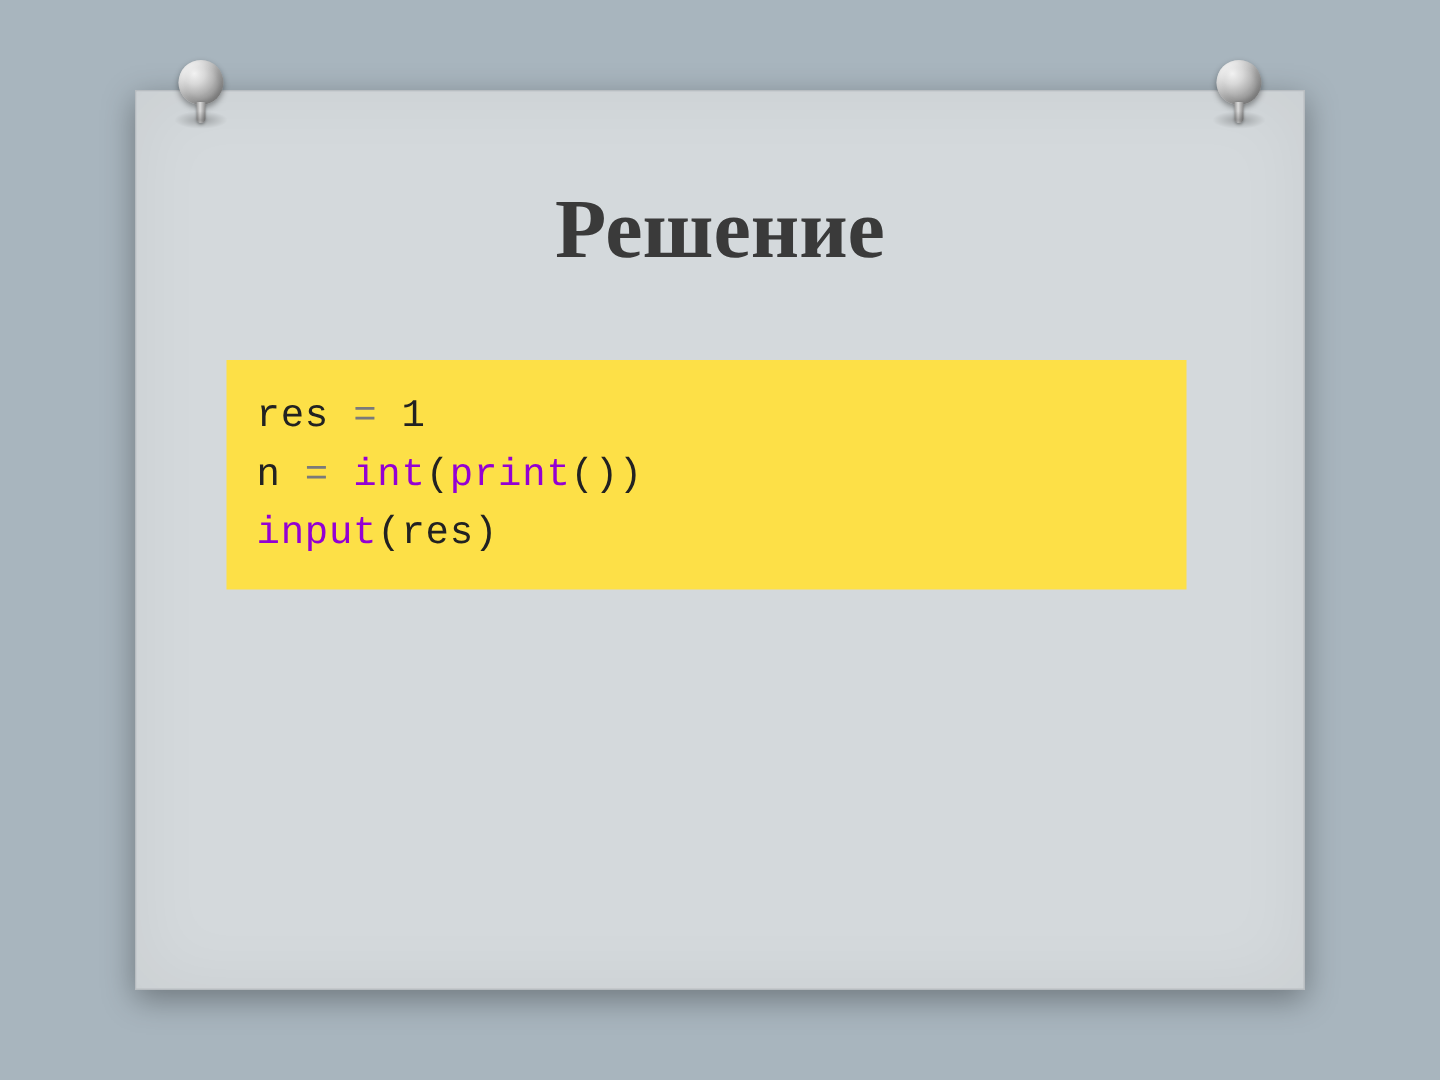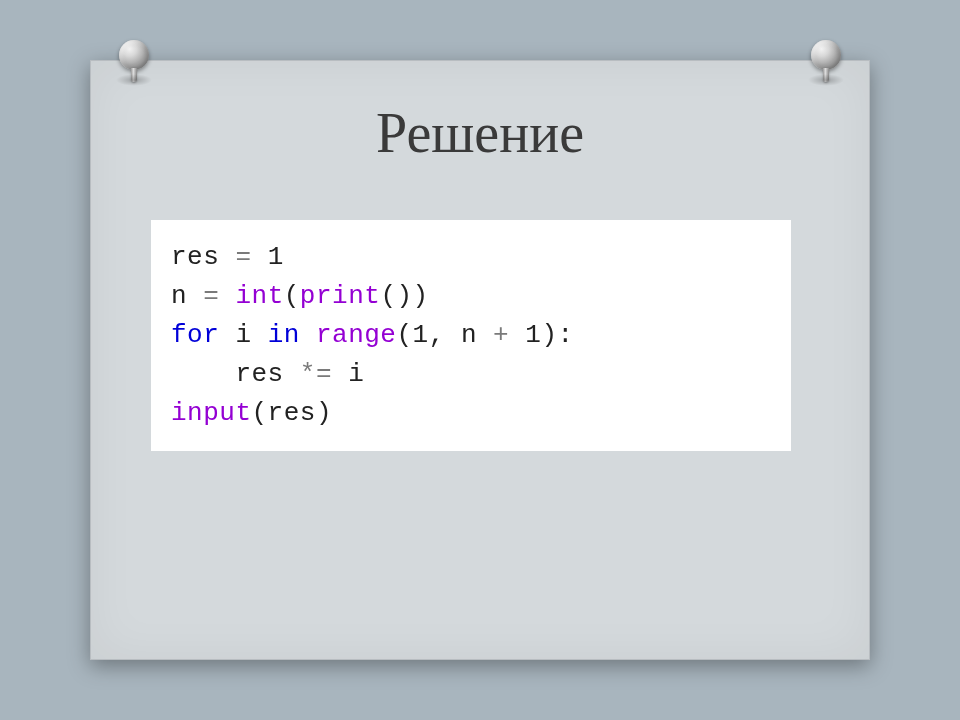--- a/index.html
+++ b/index.html
@@ -60,25 +60,26 @@
       height: 12px;
       background: radial-gradient(ellipse, rgba(0,0,0,0.25) 0%, transparent 70%);
       top: 34px;
       left: 3px;
       border-radius: 50%;
     }
     .title {
       text-align: center;
       font-size: 56px;
       color: #3a3a3a;
-      font-weight: 400;
+      font-weight: 700;
+      margin-top: 20px;
       margin-bottom: 55px;
     }
     .code-block {
-      background: #ffffff;
+      background: #fde047;
       width: 640px;
       padding: 18px 14px 18px 20px;
       font-family: Consolas, 'Courier New', monospace;
       font-size: 26px;
       line-height: 1.5;
       color: #222;
       letter-spacing: 0.5px;
       filter: blur(0.3px);
     }
     .code-line {
@@ -104,17 +105,15 @@
     <div class="pin-head"></div>
     <div class="pin-stem"></div>
     <div class="pin-shadow"></div>
   </div>
 
   <h1 class="title">Решение</h1>
 
   <div class="code-block">
     <div class="code-line"><span class="tok-var">res </span><span class="tok-op">= </span><span class="tok-num">1</span></div>
     <div class="code-line"><span class="tok-var">n </span><span class="tok-op">= </span><span class="tok-func">int</span><span class="tok-paren">(</span><span class="tok-func">print</span><span class="tok-paren">())</span></div>
-    <div class="code-line"><span class="tok-kw">for </span><span class="tok-var">i </span><span class="tok-kw">in </span><span class="tok-func">range</span><span class="tok-paren">(</span><span class="tok-num">1</span><span class="tok-var">, n </span><span class="tok-op">+ </span><span class="tok-num">1</span><span class="tok-paren">):</span></div>
-    <div class="code-line"><span class="tok-var">    res </span><span class="tok-op">*= </span><span class="tok-var">i</span></div>
     <div class="code-line"><span class="tok-func">input</span><span class="tok-paren">(res)</span></div>
   </div>
 </div>
 
 </body></html>

